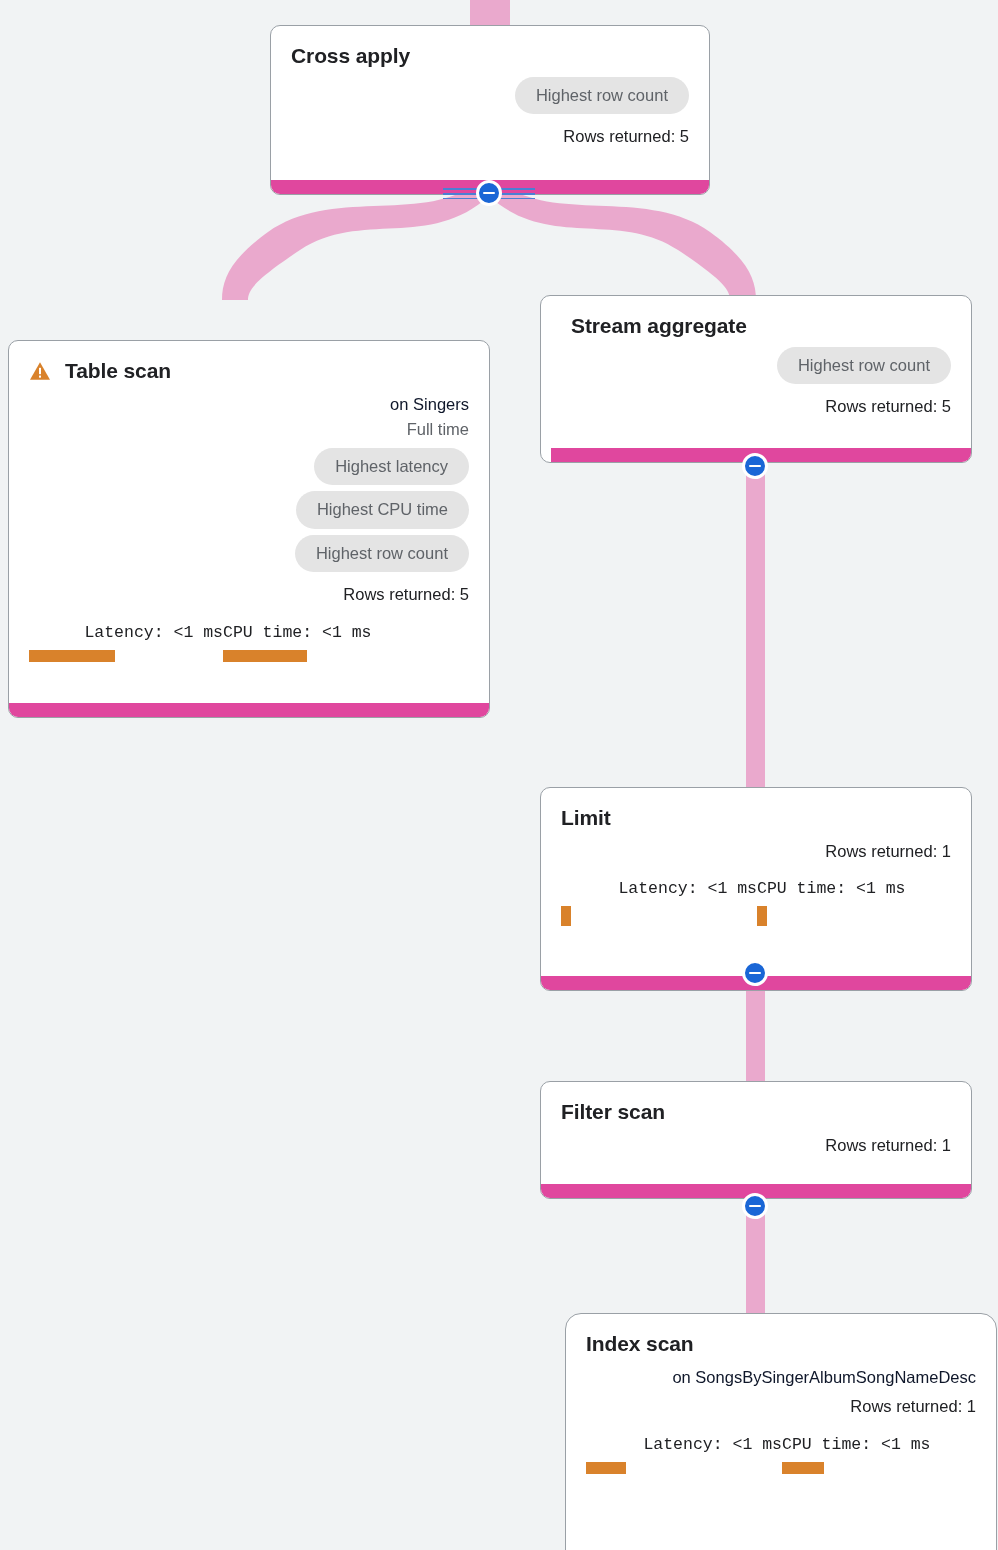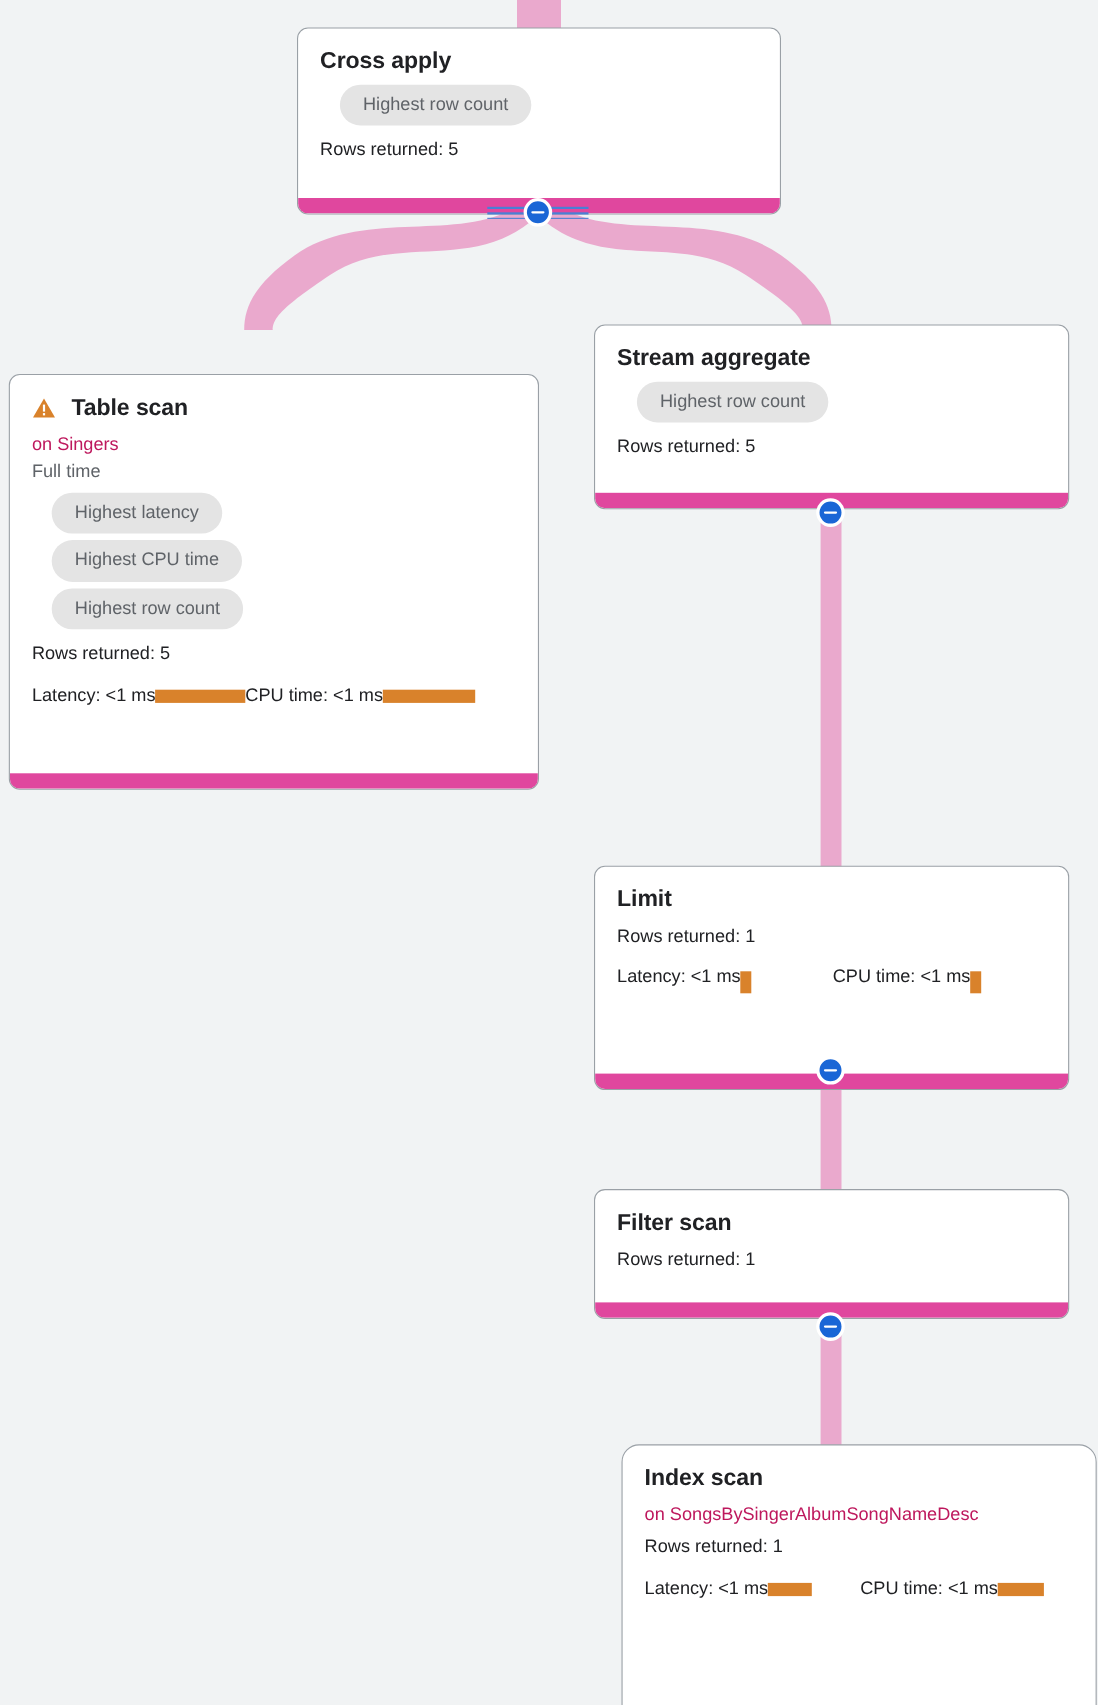--- a/index.html
+++ b/index.html
@@ -32,20 +32,21 @@
   
   .node {
     position: absolute;
     z-index: 2;
     background: #ffffff;
     border: 1px solid #9aa0a6;
     border-radius: 10px;
     overflow: hidden;
     display: flex;
     flex-direction: column;
+    text-align: right;
   }
 
   .node-body {
     padding: 18px 20px 20px 20px;
     flex: 1 1 auto;
   }
 
   .node-footer {
     height: 14px;
     background: #e0479e;
@@ -69,21 +70,21 @@
 
   .warn-icon {
     flex: 0 0 auto;
     width: 22px;
     height: 20px;
     display: block;
   }
 
   .node-sub {
     font-size: 16.5px;
-    color: #be185d;
+    color: #0f172a;
     line-height: 1.55;
   }
 
   .node-sub-muted {
     font-size: 16.5px;
     color: #5f6368;
     line-height: 1.55;
   }
 
   .chips {
@@ -111,21 +112,22 @@
     margin-top: 4px;
   }
 
   .metrics {
     display: flex;
     margin-top: 14px;
   }
 
   .metric {
     display: flex;
-    flex-direction: row;
+    flex-direction: column;
+    font-family: Liberation Mono, monospace;
   }
 
   .metric-label {
     font-size: 16.5px;
     color: #202124;
     line-height: 1.4;
     white-space: nowrap;
   }
 
   .metric-bar {
@@ -256,21 +258,21 @@
         </div>
         <div class="metric">
           <span class="metric-label">CPU time: &lt;1 ms</span>
           <span class="metric-bar" style="width:84px;"></span>
         </div>
       </div>
     </div>
     <div class="node-footer"></div>
   </div>
 
-  <div class="node" style="left:540px; top:295px; width:432px; height:168px;">
+  <div class="node" style="left:540px; top:295px; width:432px; height:168px;padding-left:10px;">
     <div class="node-body">
       <div class="node-title-row">
         <span class="node-title">Stream aggregate</span>
       </div>
       <div class="chips">
         <span class="chip chip-indent">Highest row count</span>
       </div>
       <div class="rows-line">Rows returned: 5</div>
     </div>
     <div class="node-footer"></div>

